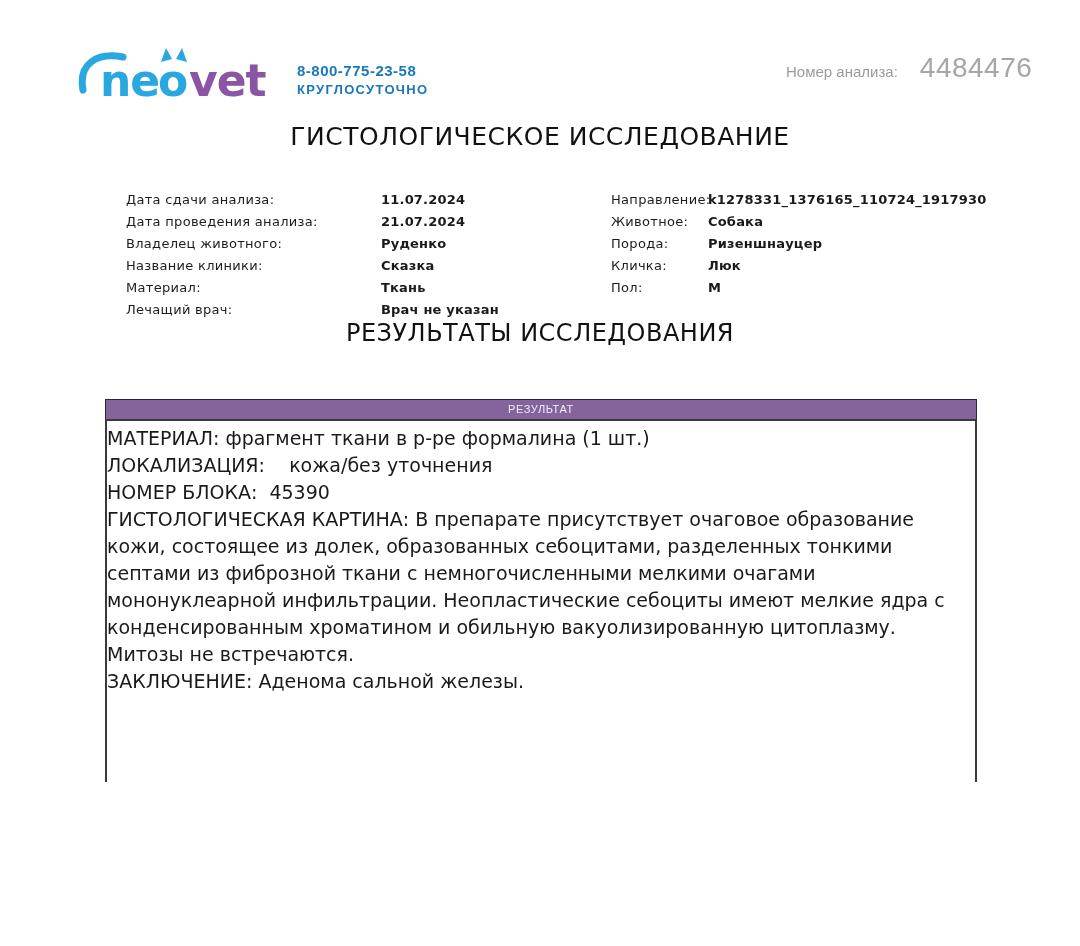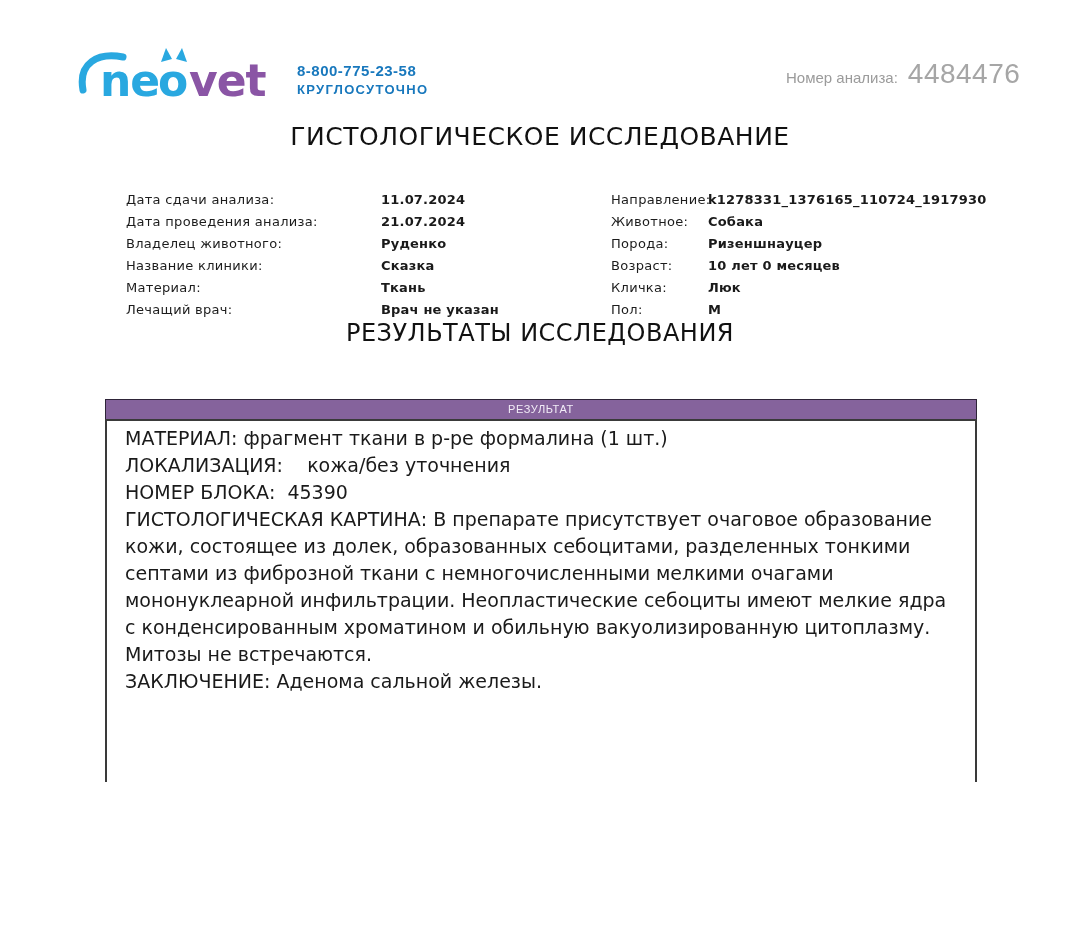--- a/index.html
+++ b/index.html
@@ -19,22 +19,22 @@
   .phone-block {
     position: absolute; left: 297px; top: 62px;
     color: #1878bd;
     font-family: "Liberation Sans", sans-serif;
     font-weight: bold;
   }
   .phone-number { font-size: 15px; letter-spacing: 0.5px; }
   .phone-note { font-size: 13px; letter-spacing: 1.3px; margin-top: 3px; }
 
   .analysis-num {
-    position: absolute; left: 786px; top: 58px;
-    display: flex; align-items: baseline; gap: 10px;
+    position: absolute; left: 786px; top: 52px;
+    display: flex; align-items: baseline; gap: 22px;
     font-family: "Liberation Sans", sans-serif;
     white-space: nowrap;
   }
   .analysis-num .lbl { font-size: 15px; color: #9b9b9b; }
   .analysis-num .val { font-size: 28px; color: #a6a6a6; letter-spacing: 0.5px; }
 
   
   .doc-title {
     position: absolute; top: 122px; left: 0; right: 0;
     text-align: center;
@@ -71,21 +71,21 @@
     text-align: center;
     font-family: "Liberation Sans", sans-serif;
     font-size: 11px;
     letter-spacing: 0.6px;
     padding: 3px 0 4px 0;
   }
   .result-tbody {
     border: 2px solid #3a3a3a;
     background: #ffffff;
     height: 405px;
-    padding: 4px 18px;
+    padding: 4px 0;
     font-size: 19px;
     line-height: 27px;
     color: #1a1a1a;
   }
   .result-tbody p { margin: 0; white-space: pre-wrap; }
   .p-material { margin-top: 2px; }
   .p-localization { margin-top: 13px; }
   .p-block { margin-top: 13px; }
   .p-histology { margin-top: 38px; }
   .p-conclusion { margin-top: 20px; }
@@ -160,24 +160,20 @@
       </div>
       <div class="info-row">
         <span class="i-lbl">Животное:</span>
         <span class="i-val">Собака</span>
       </div>
       <div class="info-row">
         <span class="i-lbl">Порода:</span>
         <span class="i-val">Ризеншнауцер</span>
       </div>
       <div class="info-row">
-        <span class="i-lbl">Возраст:</span>
-        <span class="i-val">10 лет 0 месяцев</span>
-      </div>
-      <div class="info-row">
         <span class="i-lbl">Кличка:</span>
         <span class="i-val">Люк</span>
       </div>
       <div class="info-row">
         <span class="i-lbl">Пол:</span>
         <span class="i-val">М</span>
       </div>
     </div>
   </div>
 

